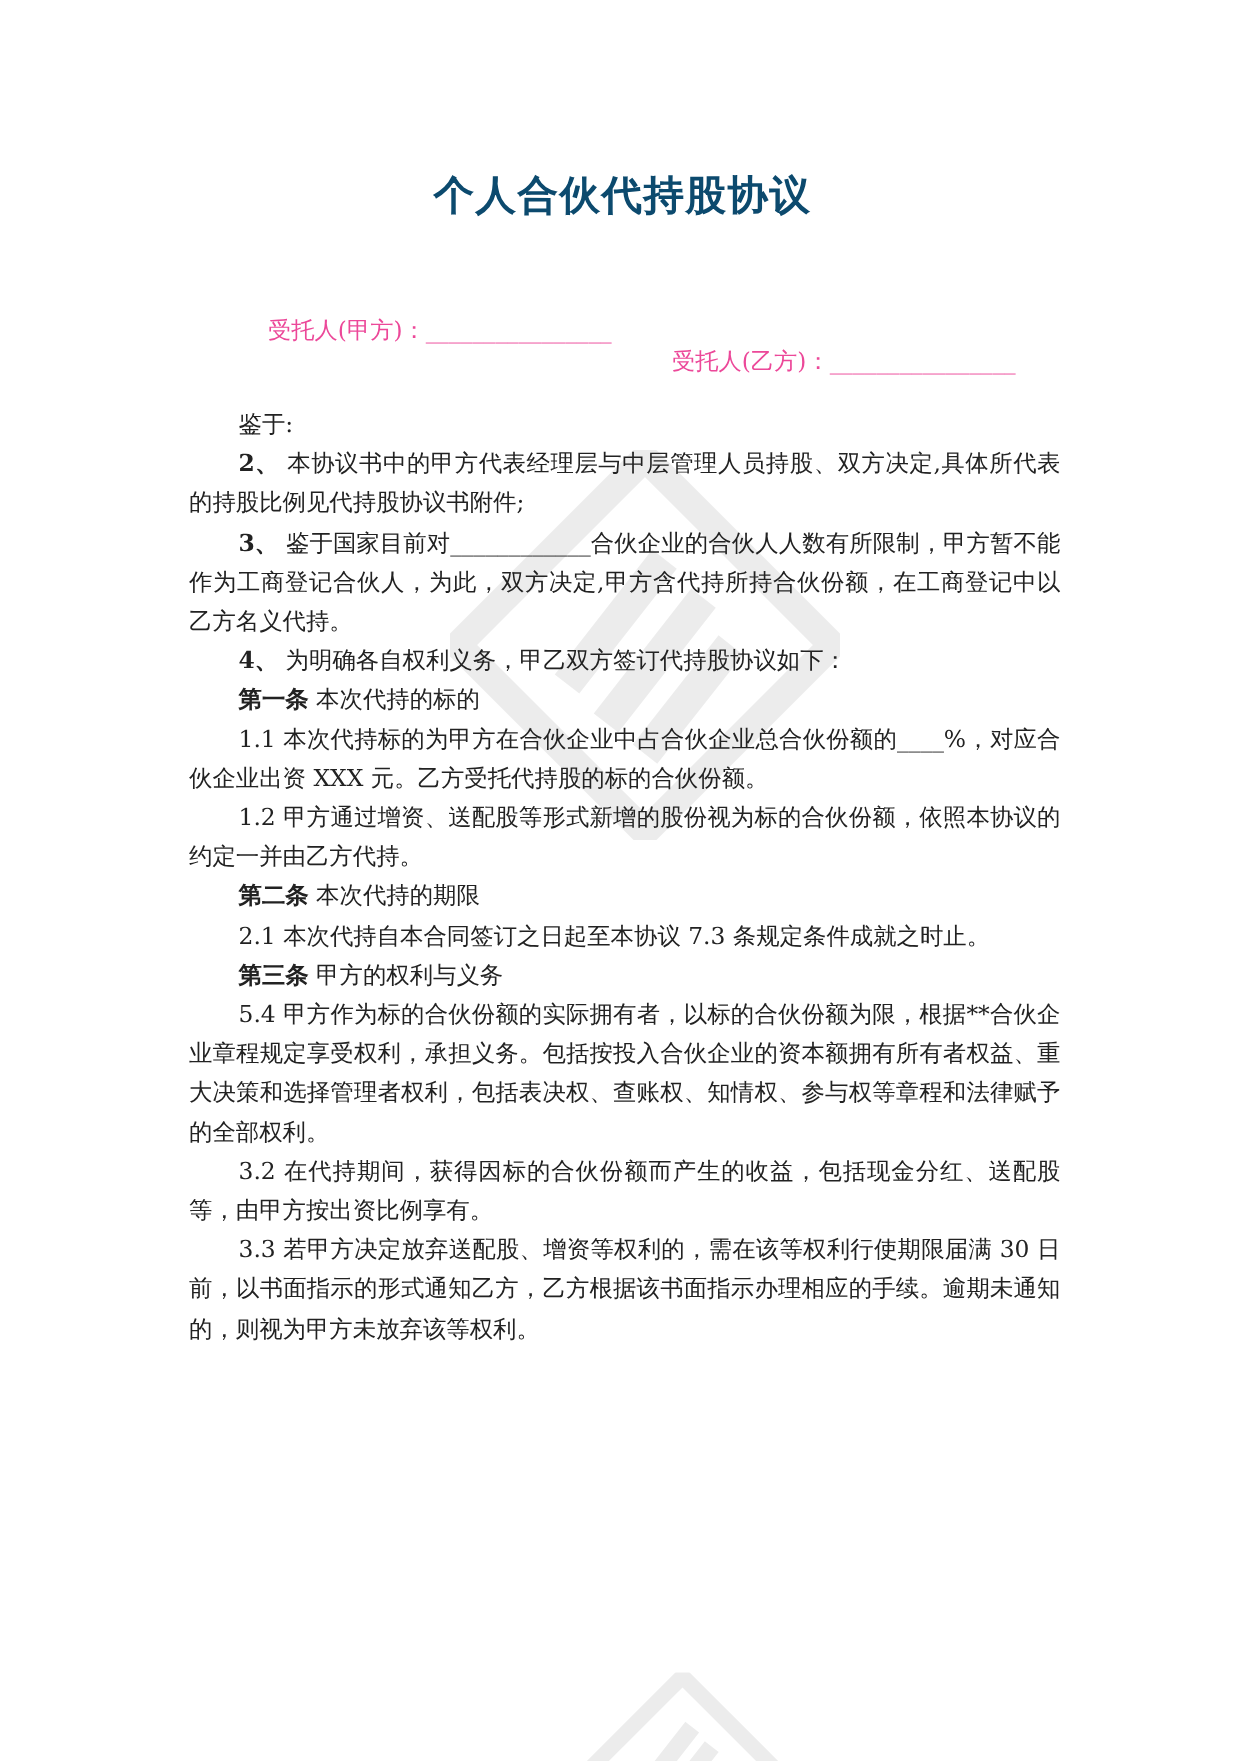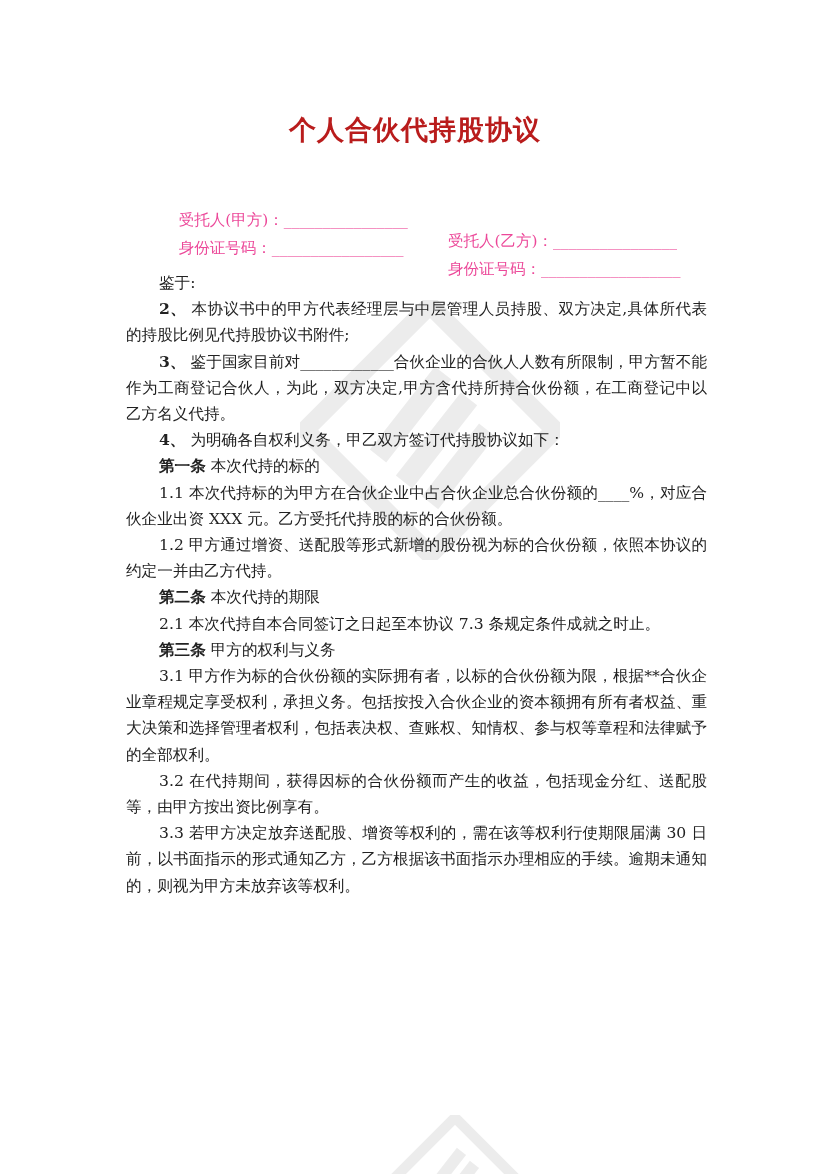--- a/index.html
+++ b/index.html
@@ -3,21 +3,21 @@
 <meta charset="utf-8">
 <style>
   html, body { margin: 0; padding: 0; background: #ffffff; }
   body { width: 830px; height: 1174px; position: relative; overflow: hidden;
          font-family: "DejaVu Serif", "Liberation Serif", serif; color: #1a1a1a; }
   .page { position: absolute; left: 0; top: 0; width: 830px; height: 1174px; background: #fff; }
   .watermark { position: absolute; pointer-events: none; opacity: 0.07; }
   .wm1 { left: 300px; top: 300px; width: 260px; height: 260px; }
   .wm2 { left: 390px; top: 1115px; width: 130px; height: 130px; }
   .title { position: absolute; top: 112px; left: 0; width: 830px; text-align: center;
-           font-size: 27px; font-weight: bold; letter-spacing: 1px; color: #b91c1c; }
+           font-size: 27px; font-weight: bold; letter-spacing: 1px; color: #0c4a6e; }
   .party-row { position: absolute; left: 159px; font-size: 15.5px; white-space: pre; color: #ec4899; }
   .pr1 { top: 192px; } .pr2 { top: 220px; }
   .party-col2 { position: absolute; left: 289px; }
   .body { position: absolute; left: 126px; top: 270px; width: 581px; font-size: 15.6px;
           line-height: 26.2px; color: #222; }
   .body p { margin: 0; text-align: justify; text-align-last: left; }
   .indent { text-indent: 33px; }
   .num { font-weight: bold; }
   .article { font-weight: bold; }
 </style>
@@ -34,37 +34,33 @@
     <polygon points="50,2 98,50 50,98 2,50" fill="none" stroke="#000" stroke-width="8"></polygon>
     <path d="M30 60 L55 28 M40 70 L65 38" stroke="#000" stroke-width="9" fill="none"></path>
   </svg>
 
   <div class="title">个人合伙代持股协议</div>
 
   <div class="party-row pr1">
     <span>受托人(甲方)：________________</span>
     <span class="party-col2">受托人(乙方)：________________</span>
   </div>
-  <div class="party-row pr2">
-    <span>身份证号码：_________________</span>
-    <span class="party-col2">身份证号码：__________________</span>
-  </div>
 
   <div class="body">
     <p class="indent">鉴于:</p>
 
     <p class="indent"><span class="num">2、</span><span> 本协议书中的甲方代表经理层与中层管理人员持股、双方决定,具体所代表的持股比例见代持股协议书附件;</span></p>
     <p class="indent"><span class="num">3、</span><span> 鉴于国家目前对____________合伙企业的合伙人人数有所限制，甲方暂不能作为工商登记合伙人，为此，双方决定,甲方含代持所持合伙份额，在工商登记中以乙方名义代持。</span></p>
     <p class="indent"><span class="num">4、</span><span> 为明确各自权利义务，甲乙双方签订代持股协议如下：</span></p>
 
     <p class="indent"><span class="article">第一条</span><span> 本次代持的标的</span></p>
     <p class="indent">1.1 本次代持标的为甲方在合伙企业中占合伙企业总合伙份额的____%，对应合伙企业出资 XXX 元。乙方受托代持股的标的合伙份额。</p>
     <p class="indent">1.2 甲方通过增资、送配股等形式新增的股份视为标的合伙份额，依照本协议的约定一并由乙方代持。</p>
 
     <p class="indent"><span class="article">第二条</span><span> 本次代持的期限</span></p>
     <p class="indent">2.1 本次代持自本合同签订之日起至本协议 7.3 条规定条件成就之时止。</p>
 
     <p class="indent"><span class="article">第三条</span><span> 甲方的权利与义务</span></p>
-    <p class="indent">3.1 甲方作为标的合伙份额的实际拥有者，以标的合伙份额为限，根据**合伙企业章程规定享受权利，承担义务。包括按投入合伙企业的资本额拥有所有者权益、重大决策和选择管理者权利，包括表决权、查账权、知情权、参与权等章程和法律赋予的全部权利。</p>
+    <p class="indent">5.4 甲方作为标的合伙份额的实际拥有者，以标的合伙份额为限，根据**合伙企业章程规定享受权利，承担义务。包括按投入合伙企业的资本额拥有所有者权益、重大决策和选择管理者权利，包括表决权、查账权、知情权、参与权等章程和法律赋予的全部权利。</p>
     <p class="indent">3.2 在代持期间，获得因标的合伙份额而产生的收益，包括现金分红、送配股等，由甲方按出资比例享有。</p>
     <p class="indent">3.3 若甲方决定放弃送配股、增资等权利的，需在该等权利行使期限届满 30 日前，以书面指示的形式通知乙方，乙方根据该书面指示办理相应的手续。逾期未通知的，则视为甲方未放弃该等权利。</p>
   </div>
 </div>
 
 </body></html>

